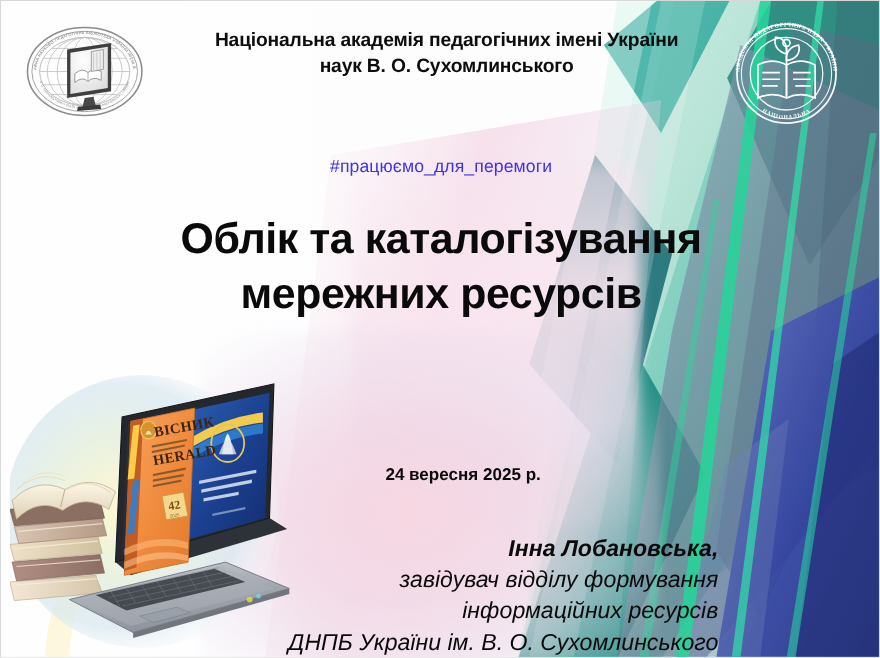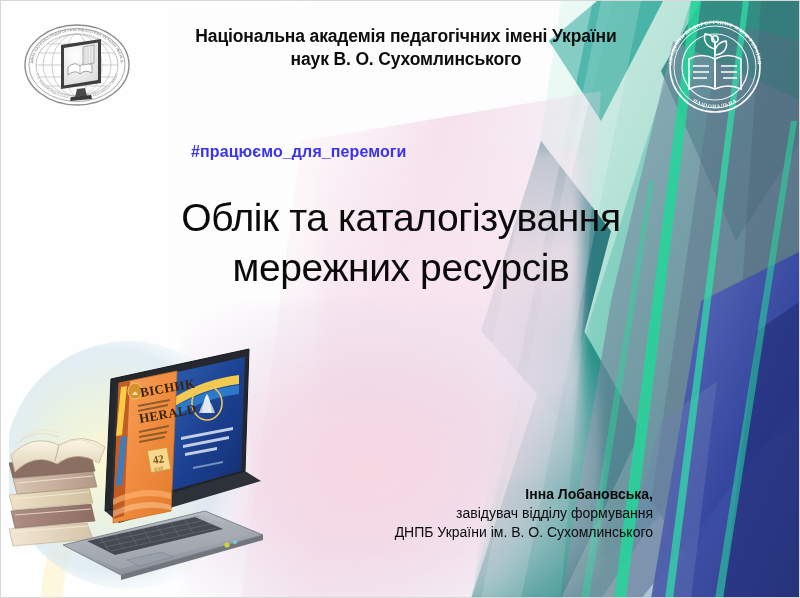--- a/index.html
+++ b/index.html
@@ -96,35 +96,35 @@
     color: #0d0d0d;
     letter-spacing: -0.15px;
   }
   .org-header div { white-space: nowrap; }
 
   .hashtag {
     position: absolute;
     left: 190px;
     top: 142px;
     width: 420px;
-    text-align: left;
+    text-align: center;
     font-size: 16px;
-    font-weight: bold;
+    font-weight: normal;
     color: #3a32ec;
     letter-spacing: 0.1px;
   }
 
   .title {
     position: absolute;
     left: 120px;
     top: 192px;
     width: 560px;
     text-align: center;
     font-size: 39px;
-    font-weight: normal;
+    font-weight: bold;
     line-height: 1.28;
     color: #0a0a0a;
     letter-spacing: -0.4px;
   }
   .title div { white-space: nowrap; }
 
   .date {
     position: absolute;
     left: 280px;
     top: 422px;
@@ -134,21 +134,22 @@
     font-weight: bold;
     color: #0a0a0a;
   }
 
   .author {
     position: absolute;
     left: 250px;
     top: 484px;
     width: 402px;
     text-align: right;
-    font-size: 14px;
+    font-size: 21px;
+    font-style: italic;
     line-height: 1.36;
     color: #0a0a0a;
   }
   .author .name {
     font-weight: bold;
   }
   .author div { white-space: nowrap; }
 
   
   .collage {
@@ -333,24 +334,26 @@
     <div>наук В. О. Сухомлинського</div>
   </div>
 
   <div class="hashtag">#працюємо_для_перемоги</div>
 
   <div class="title">
     <div>Облік та каталогізування</div>
     <div>мережних ресурсів</div>
   </div>
 
+  <div class="date">24 вересня 2025 р.</div>
 
   <div class="author">
     <div class="name">Інна Лобановська,</div>
     <div>завідувач відділу формування</div>
+    <div>інформаційних ресурсів</div>
     <div>ДНПБ України ім. В. О. Сухомлинського</div>
   </div>
 
   <div class="collage">
     <svg viewBox="0 0 272 258" width="272" height="258" aria-hidden="true">
       <defs>
         <radialGradient id="haloG" cx="0.42" cy="0.48" r="0.62">
           <stop offset="0%" stop-color="#fdf7d2"></stop>
           <stop offset="42%" stop-color="#e9f2e2"></stop>
           <stop offset="72%" stop-color="#d8e8f0" stop-opacity="0.75"></stop>

